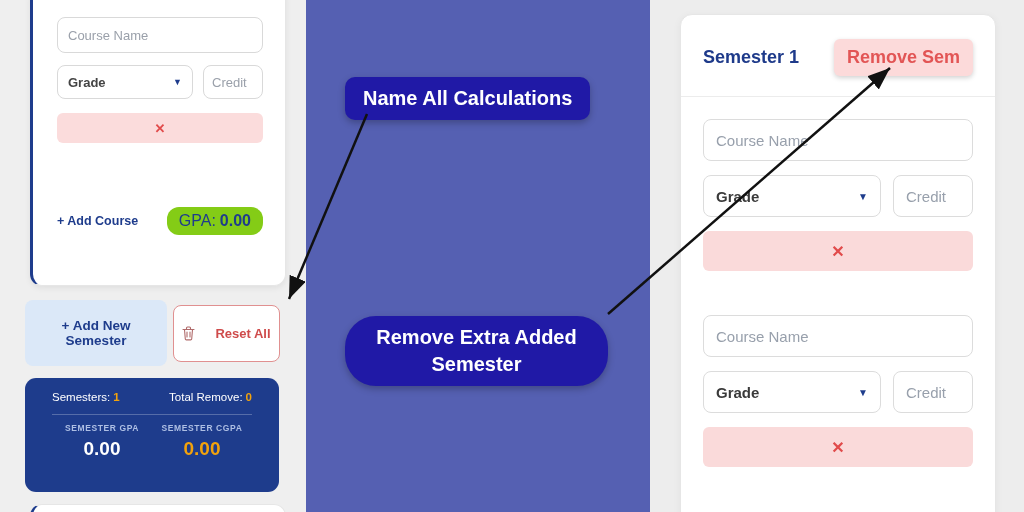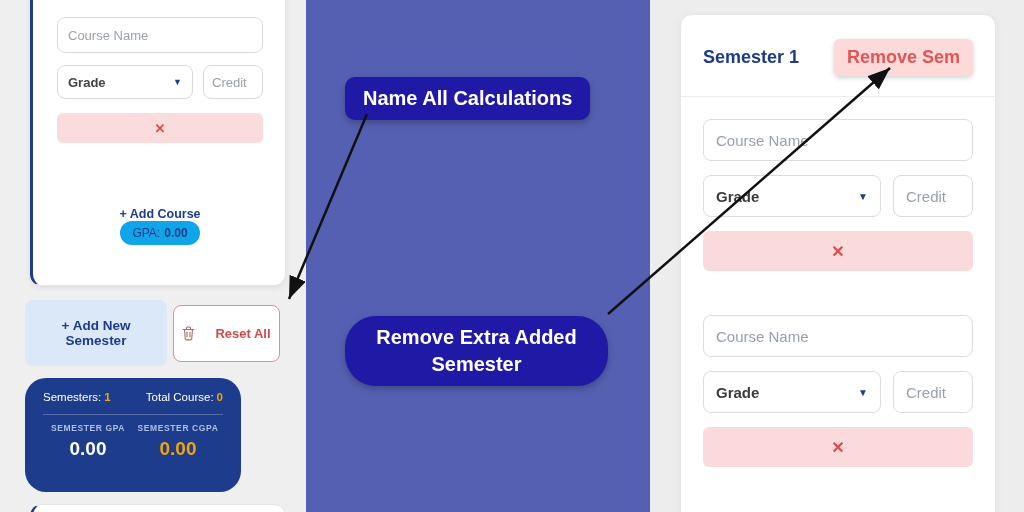--- a/index.html
+++ b/index.html
@@ -35,46 +35,46 @@
     display:flex; align-items:center; justify-content:space-between;
     padding:0 10px; font-size:13px; font-weight:bold; color:#444; cursor:pointer;
   }
   .l-grade .chev { color:#1e3c8c; font-size:9px; }
   .l-credit { width:60px; padding:0 8px; height:34px; }
   .l-remove {
     margin-top:14px; height:30px; background:#fbdcdc; border-radius:6px;
     display:flex; align-items:center; justify-content:center;
     color:#e14b4b; font-size:13px; font-weight:bold; cursor:pointer;
   }
-  .card-footer { display:flex; justify-content:space-between; align-items:center; margin-top:64px;flex-direction:column; }
+  .card-footer { display:flex; justify-content:space-between; align-items:center; margin-top:64px; }
   .add-course { color:#1e3c8c; font-weight:bold; font-size:12.5px; cursor:pointer; }
   .gpa-badge {
-    background:#0ea5e9; color:#1e3c8c; border-radius:12px;
-    padding:5px 12px; font-size:12px;
+    background:#84cc16; color:#1e3c8c; border-radius:12px;
+    padding:5px 12px; font-size:16px;
   }
   .gpa-badge .val { font-weight:bold; margin-left:4px; }
 
   .add-sem-btn {
     position:absolute; left:25px; top:300px; width:142px; height:66px;
     background:#dbe8f8; border:none; border-radius:8px;
     color:#1e3c8c; font-weight:bold; font-size:13.5px;
     display:flex; align-items:center; justify-content:center; text-align:center;
     padding:0 20px; cursor:pointer; font-family:"Liberation Sans", sans-serif;
   }
   .reset-btn {
     position:absolute; left:173px; top:305px; width:107px; height:57px;
     background:#fff; border:1px solid #e09090; border-radius:8px;
     color:#cf4b4b; font-weight:bold; font-size:13px;
     display:flex; align-items:center; justify-content:center; gap:20px;
     cursor:pointer; font-family:"Liberation Sans", sans-serif;
   }
 
   .summary {
-    position:absolute; left:25px; top:378px; width:216px; height:114px;
-    background:#1e3c8c; border-radius:21px; padding:13px 18px 10px; color:#fff;
+    position:absolute; left:25px; top:378px; width:254px; height:114px;
+    background:#1e3c8c; border-radius:11px; padding:13px 27px 10px; color:#fff;
   }
   .summary-top { display:flex; justify-content:space-between; font-size:11.5px; }
   .summary-top .val { color:#f2a20c; font-weight:bold; margin-left:3px; }
   .summary-divider { height:1px; background:rgba(255,255,255,0.25); margin:11px 0 8px; }
   .summary-bottom { display:flex; }
   .metric { flex:1; text-align:center; }
   .metric .label { font-size:8.5px; letter-spacing:0.6px; color:#aebfe4; font-weight:bold; }
   .metric .value { font-size:19px; font-weight:bold; margin-top:5px; color:#fff; }
   .metric.cgpa .value { color:#f2a20c; }
 
@@ -169,21 +169,21 @@
     </svg>
     <span>Reset All</span>
   </button>
 
   <div class="summary">
     <div class="summary-top">
       <span>
         <span>Semesters:</span><span class="val">1</span>
       </span>
       <span>
-        <span>Total Course:</span><span class="val">0</span>
+        <span>Total Remove:</span><span class="val">0</span>
       </span>
     </div>
     <div class="summary-divider"></div>
     <div class="summary-bottom">
       <div class="metric">
         <div class="label">SEMESTER GPA</div>
         <div class="value">0.00</div>
       </div>
       <div class="metric cgpa">
         <div class="label">SEMESTER CGPA</div>

